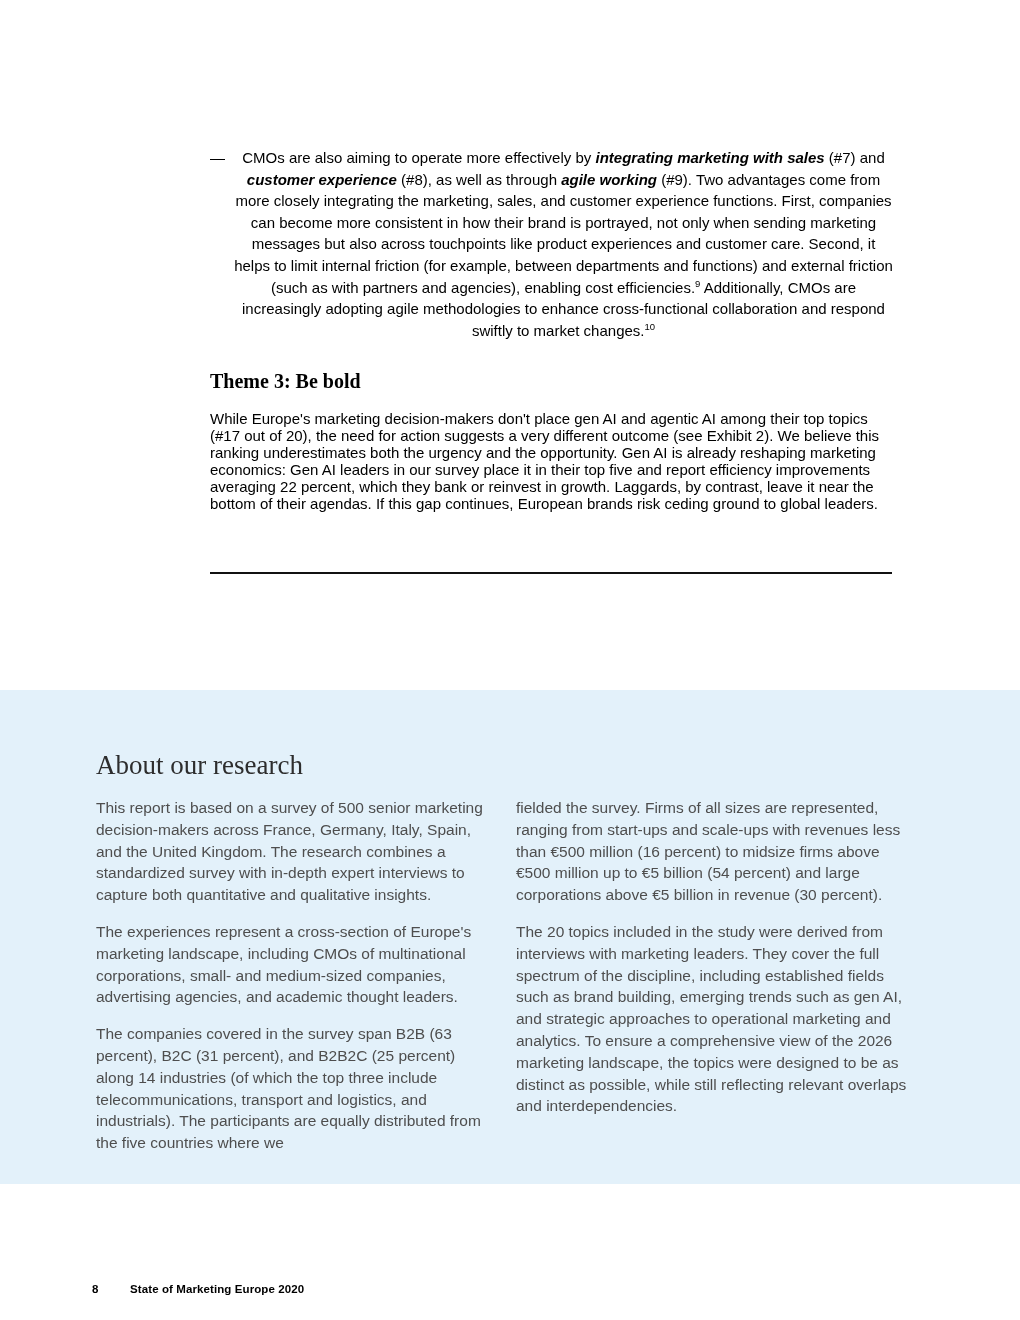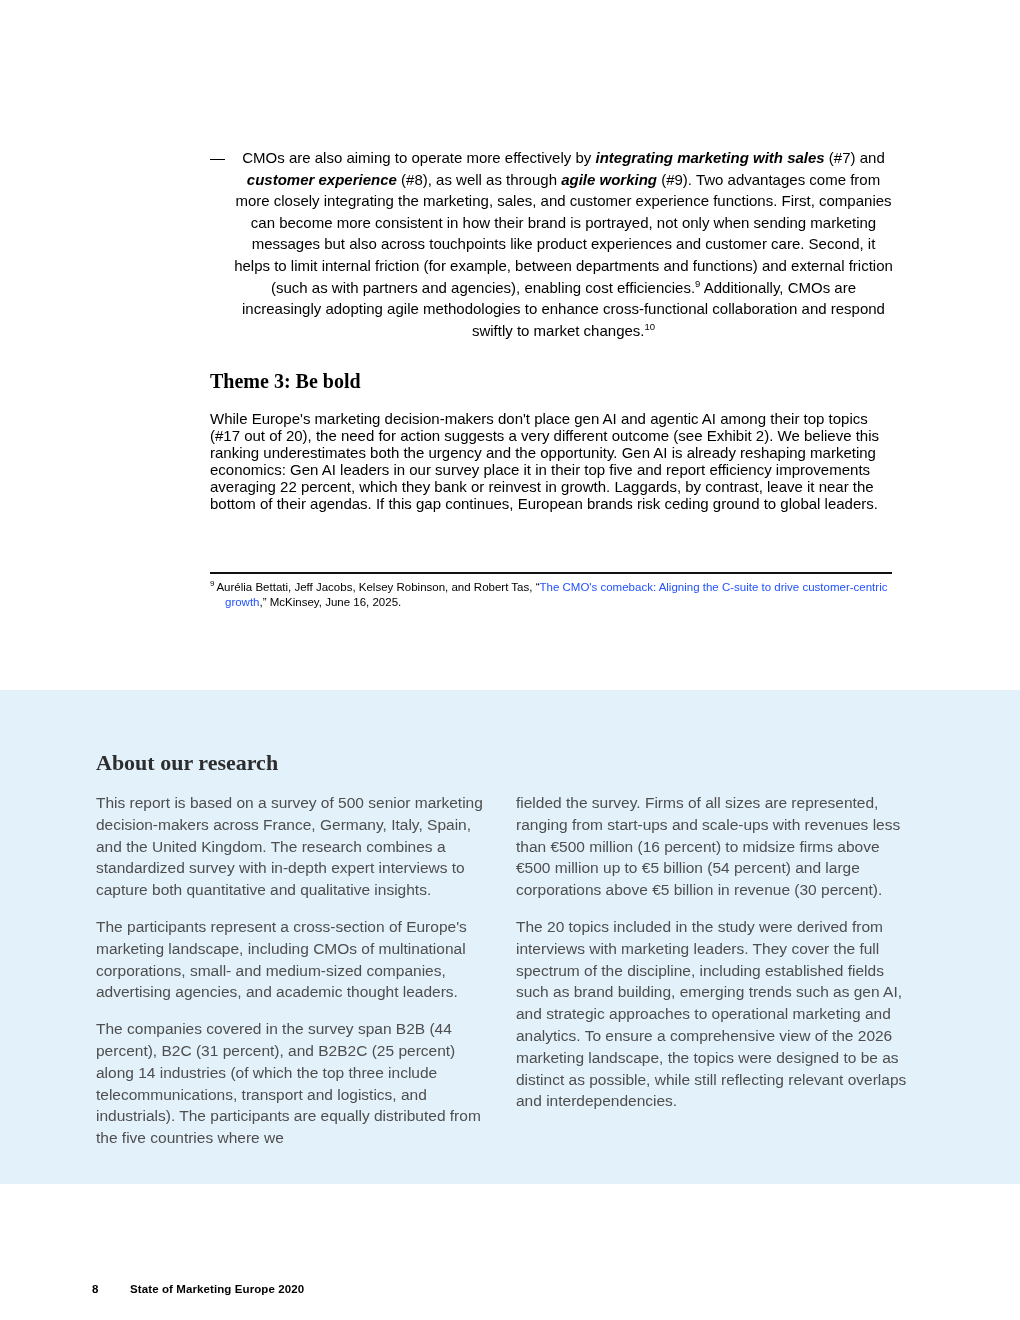--- a/index.html
+++ b/index.html
@@ -54,21 +54,21 @@
 
   
   .about-box {
     position: absolute; left: 0; top: 690px;
     width: 1020px; height: 494px;
     background: var(--about-bg, #e3f1fa);
     padding: 60px 0 0 96px;
   }
   .about-heading {
     font-family: "Liberation Serif", serif;
-    font-size: 22px; font-weight: 700; color: #2d2d2d;
+    font-size: 27px; font-weight: 400; color: #2d2d2d;
   }
   .about-columns { display: flex; gap: 28px; margin-top: 16px; width: 812px; }
   .about-col {
     width: 392px;
     font-size: 15.5px; line-height: 21.8px; color: #4e4e4e;
   }
   .about-col p + p { margin-top: 15px; }
 
   
   .page-footer {
@@ -90,30 +90,29 @@
       <p class="bullet-text"><span>CMOs are also aiming to operate more effectively by </span><span class="em">integrating marketing with sales</span><span> (#7) and </span><span class="em">customer experience</span><span> (#8), as well as through </span><span class="em">agile working</span><span> (#9). Two advantages come from more closely integrating the marketing, sales, and customer experience functions. First, companies can become more consistent in how their brand is portrayed, not only when sending marketing messages but also across touchpoints like product experiences and customer care. Second, it helps to limit internal friction (for example, between departments and functions) and external friction (such as with partners and agencies), enabling cost efficiencies.</span><sup class="ref">9</sup><span> Additionally, CMOs are increasingly adopting agile methodologies to enhance cross-functional collaboration and respond swiftly to market changes.</span><sup class="ref">10</sup></p>
     </div>
   </section>
 
   <h2 class="theme-heading">Theme 3: Be bold</h2>
 
   <p class="theme-paragraph">While Europe's marketing decision-makers don't place gen AI and agentic AI among their top topics (#17 out of 20), the need for action suggests a very different outcome (see Exhibit 2). We believe this ranking underestimates both the urgency and the opportunity. Gen AI is already reshaping marketing economics: Gen AI leaders in our survey place it in their top five and report efficiency improvements averaging 22 percent, which they bank or reinvest in growth. Laggards, by contrast, leave it near the bottom of their agendas. If this gap continues, European brands risk ceding ground to global leaders.</p>
 
   <div class="footnotes">
     <div class="footnote-rule"></div>
-    <div class="footnote"><sup class="fn-num">9</sup><span>Aurélia Bettati, Jeff Jacobs, Kelsey Robinson, and Robert Tas, “</span><a class="fn-link">The CMO's comeback: Aligning the C-suite to drive customer-centric growth</a><span>,” McKinsey, June 16, 2025.</span></div>
   </div>
 
   <section class="about-box">
     <h2 class="about-heading">About our research</h2>
     <div class="about-columns">
       <div class="about-col">
         <p>This report is based on a survey of 500 senior marketing decision-makers across France, Germany, Italy, Spain, and the United Kingdom. The research combines a standardized survey with in-depth expert interviews to capture both quantitative and qualitative insights.</p>
-        <p>The participants represent a cross-section of Europe's marketing landscape, including CMOs of multinational corporations, small- and medium-sized companies, advertising agencies, and academic thought leaders.</p>
-        <p>The companies covered in the survey span B2B (44 percent), B2C (31 percent), and B2B2C (25 percent) along 14 industries (of which the top three include telecommunications, transport and logistics, and industrials). The participants are equally distributed from the five countries where we</p>
+        <p>The experiences represent a cross-section of Europe's marketing landscape, including CMOs of multinational corporations, small- and medium-sized companies, advertising agencies, and academic thought leaders.</p>
+        <p>The companies covered in the survey span B2B (63 percent), B2C (31 percent), and B2B2C (25 percent) along 14 industries (of which the top three include telecommunications, transport and logistics, and industrials). The participants are equally distributed from the five countries where we</p>
       </div>
       <div class="about-col">
         <p>fielded the survey. Firms of all sizes are represented, ranging from start-ups and scale-ups with revenues less than €500 million (16 percent) to midsize firms above €500 million up to €5 billion (54 percent) and large corporations above €5 billion in revenue (30 percent).</p>
         <p>The 20 topics included in the study were derived from interviews with marketing leaders. They cover the full spectrum of the discipline, including established fields such as brand building, emerging trends such as gen AI, and strategic approaches to operational marketing and analytics. To ensure a comprehensive view of the 2026 marketing landscape, the topics were designed to be as distinct as possible, while still reflecting relevant overlaps and interdependencies.</p>
       </div>
     </div>
   </section>
 
   <footer class="page-footer">
     <span class="page-num">8</span>

